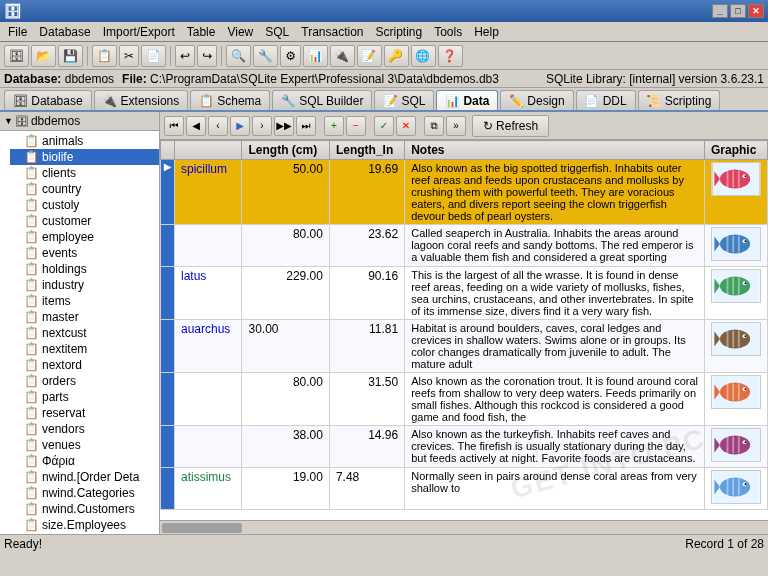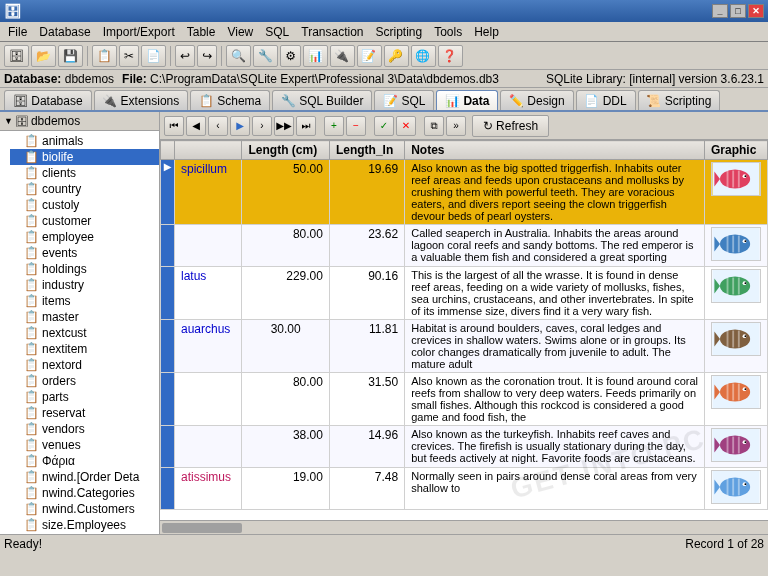--- a/index.html
+++ b/index.html
@@ -618,21 +618,21 @@
                   <circle cx="34" cy="14" r="2" fill="white"></circle>
                   <circle cx="35" cy="14" r="1" fill="black"></circle>
                   <line x1="16" y1="8" x2="16" y2="26" stroke="rgba(255,255,255,0.4)" stroke-width="2"></line>
                   <line x1="22" y1="8" x2="22" y2="26" stroke="rgba(255,255,255,0.4)" stroke-width="2"></line>
                   <line x1="28" y1="8" x2="28" y2="26" stroke="rgba(255,255,255,0.4)" stroke-width="2"></line>
                 </svg></td>
             </tr>
             <tr>
               <td style="background: rgb(49, 106, 197); color: white; font-size: 10px; text-align: center; width: 14px; padding: 1px;"></td>
               <td style="color: rgb(0, 0, 204);">auarchus</td>
-              <td style="text-align: center;">30.00</td>
+              <td style="text-align: left;">30.00</td>
               <td style="text-align: right;">11.81</td>
               <td style="max-width: 280px; font-size: 11px;">Habitat is around boulders, caves, coral ledges and crevices in shallow waters. Swims alone or in groups.
 
 Its color changes dramatically from juvenile to adult. The mature adult</td>
               <td style="width: 60px; text-align: center;"><svg width="50" height="34" viewBox="0 0 50 34" style="border: 1px solid rgb(204, 204, 204);">
                   <rect width="50" height="34" fill="#e8f4ff"></rect>
                   <ellipse cx="24" cy="17" rx="16" ry="10" fill="#806040"></ellipse>
                   <polygon points="8,17 2,9 2,25" fill="#806040"></polygon>
                   <circle cx="34" cy="14" r="2" fill="white"></circle>
                   <circle cx="35" cy="14" r="1" fill="black"></circle>
@@ -672,23 +672,23 @@
                   <polygon points="8,17 2,9 2,25" fill="#a04080"></polygon>
                   <circle cx="34" cy="14" r="2" fill="white"></circle>
                   <circle cx="35" cy="14" r="1" fill="black"></circle>
                   <line x1="16" y1="8" x2="16" y2="26" stroke="rgba(255,255,255,0.4)" stroke-width="2"></line>
                   <line x1="22" y1="8" x2="22" y2="26" stroke="rgba(255,255,255,0.4)" stroke-width="2"></line>
                   <line x1="28" y1="8" x2="28" y2="26" stroke="rgba(255,255,255,0.4)" stroke-width="2"></line>
                 </svg></td>
             </tr>
             <tr>
               <td style="background: rgb(49, 106, 197); color: white; font-size: 10px; text-align: center; width: 14px; padding: 1px;"></td>
-              <td style="color: #be185d;">atissimus</td>
+              <td style="color: #15803d;">atissimus</td>
               <td style="text-align: right;">19.00</td>
-              <td style="text-align: right;">7.48</td>
+              <td style="text-align: left;">7.48</td>
               <td style="max-width: 280px; font-size: 11px;">Normally seen in pairs around dense coral areas from very shallow to</td>
               <td style="width: 60px; text-align: center;"><svg width="50" height="34" viewBox="0 0 50 34" style="border: 1px solid rgb(204, 204, 204);">
                   <rect width="50" height="34" fill="#e8f4ff"></rect>
                   <ellipse cx="24" cy="17" rx="16" ry="10" fill="#60a0e0"></ellipse>
                   <polygon points="8,17 2,9 2,25" fill="#60a0e0"></polygon>
                   <circle cx="34" cy="14" r="2" fill="white"></circle>
                   <circle cx="35" cy="14" r="1" fill="black"></circle>
                   <line x1="16" y1="8" x2="16" y2="26" stroke="rgba(255,255,255,0.4)" stroke-width="2"></line>
                   <line x1="22" y1="8" x2="22" y2="26" stroke="rgba(255,255,255,0.4)" stroke-width="2"></line>
                   <line x1="28" y1="8" x2="28" y2="26" stroke="rgba(255,255,255,0.4)" stroke-width="2"></line>

